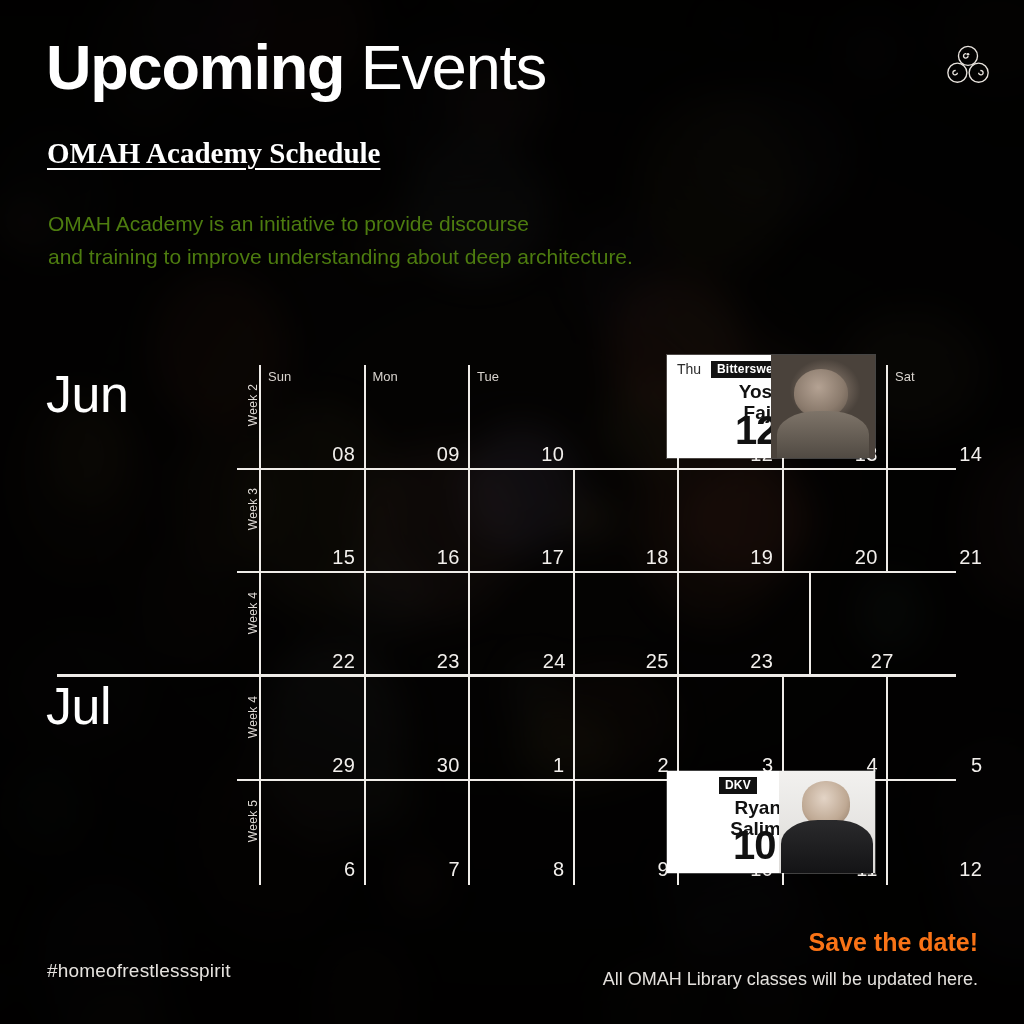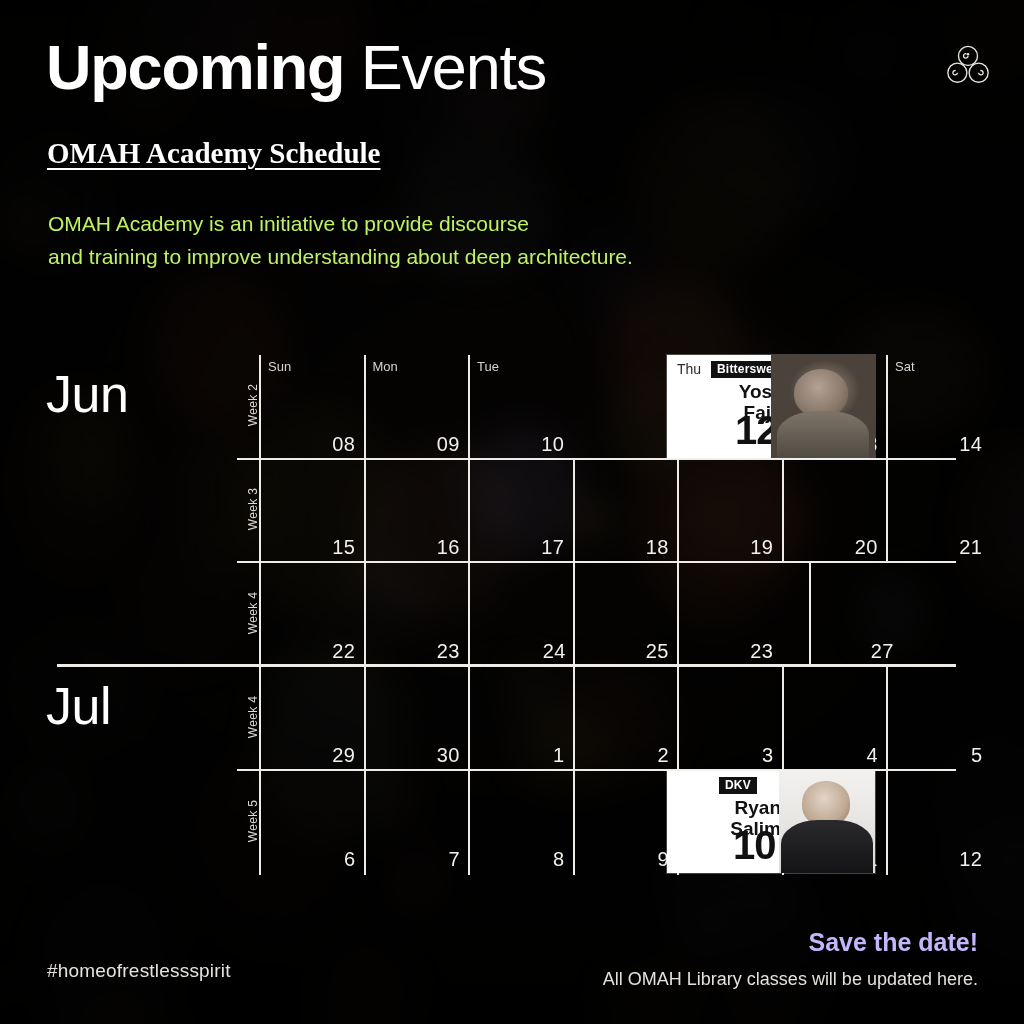--- a/index.html
+++ b/index.html
@@ -46,38 +46,38 @@
            color:#fff; letter-spacing:-1.2px; white-space:nowrap; }
   .title .b { font-weight:700; }
   .title .l { font-weight:300; }
 
   .subtitle { position:absolute; left:47px; top:137px;
               font-family:"Liberation Serif", serif; font-weight:700; font-size:29px;
               color:#fff; text-decoration:underline; text-underline-offset:5px;
               text-decoration-thickness:2px; }
 
   .blurb { position:absolute; left:48px; top:208px; font-size:21px; line-height:1.55;
-           color:#bef264; font-weight:400; }
+           color:#4d7c0f; font-weight:400; }
 
   .logo { position:absolute; right:28px; top:38px; width:56px; height:56px; }
 
   
   .month { position:absolute; color:#fff; font-size:52px; font-weight:400; letter-spacing:-.5px; }
   #month-jun { left:46px; top:364px; }
   #month-jul { left:46px; top:676px; }
 
   
   #cal { position:absolute; left:237px; top:355px; width:741px; height:520px; }
   .wk-col { position:absolute; left:0; top:0; width:22px; height:100%; }
   .wk-lab { position:absolute; left:-14px; width:60px; text-align:center;
             font-size:12px; color:#ded9d4; letter-spacing:.3px;
             transform:rotate(-90deg); transform-origin:center center; }
 
   .rows { position:absolute; left:22px; top:0; right:0; bottom:0; }
-  .row { position:absolute; left:0; width:100%; }
+  .row { position:absolute; left:0; width:100%;margin-top:10px; }
   .row .hr { position:absolute; left:-22px; right:22px; bottom:0; height:2px;
              background:#efece8; }
   .row.thick .hr { height:3px; left:-202px; right:22px; }
 
   .cell { position:absolute; top:0; bottom:0; }
   .cell .vline { position:absolute; left:0; top:0; bottom:0; width:2px; background:#efece8; }
   .cell .dow { position:absolute; left:9px; top:4px; font-size:13px; color:#d9d4cf; }
   .cell .dnum { position:absolute; right:8px; bottom:4px; font-size:20px;
                 color:#f2efec; font-weight:400; letter-spacing:.5px; }
 
@@ -107,21 +107,21 @@
   .ph2 { background:linear-gradient(#f2f1ef,#dcdad7); }
   .ph2::before { content:""; position:absolute; left:24%; top:10%; width:50%; height:44%;
       border-radius:48% 48% 44% 44%; background:radial-gradient(ellipse at 46% 38%, #e3d4c6 0%, #bfa994 62%, #8d7763 100%); }
   .ph2::after { content:""; position:absolute; left:2%; top:48%; width:96%; height:58%;
       border-radius:40% 40% 0 0; background:linear-gradient(#2a2a2c,#111113); }
 
   
   .hashtag { position:absolute; left:47px; bottom:42px; font-size:19px; color:#e6e3df;
              letter-spacing:.2px; }
   .save { position:absolute; right:46px; bottom:67px; font-size:25px; font-weight:700;
-          color:#c4b5fd; }
+          color:#f97316; }
   .note { position:absolute; right:46px; bottom:34px; font-size:18px; color:#e4e1dd; }
 </style>
 </head>
 <body>
 
 <div id="bg">
   <div class="base"></div>
   <div class="blobs" id="blobs">
       <i style="left:881px;top:350px;width:144px;height:120px;background:rgba(147,126,86,0.35)"></i>
       <i style="left:430px;top:893px;width:55px;height:64px;background:rgba(160,103,79,0.40)"></i>

